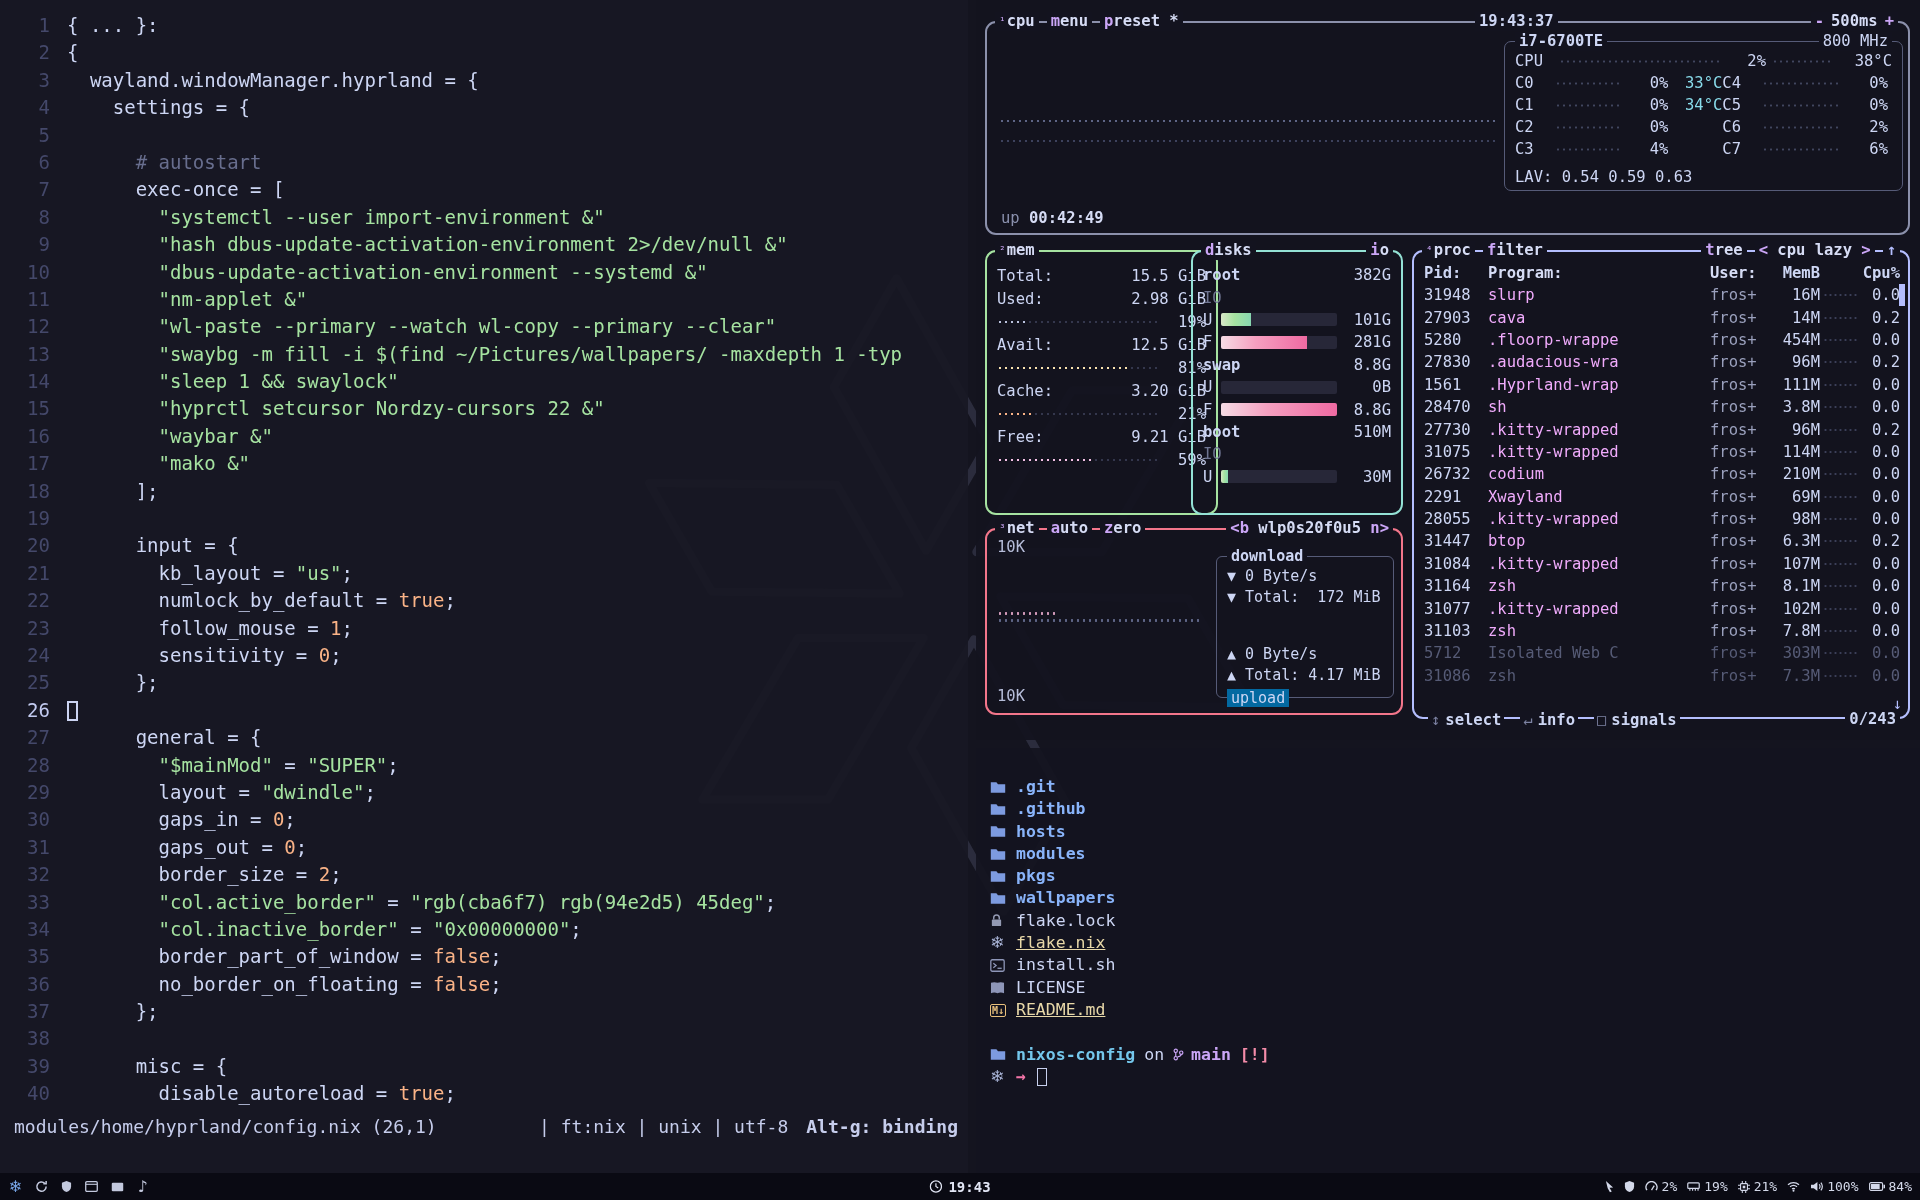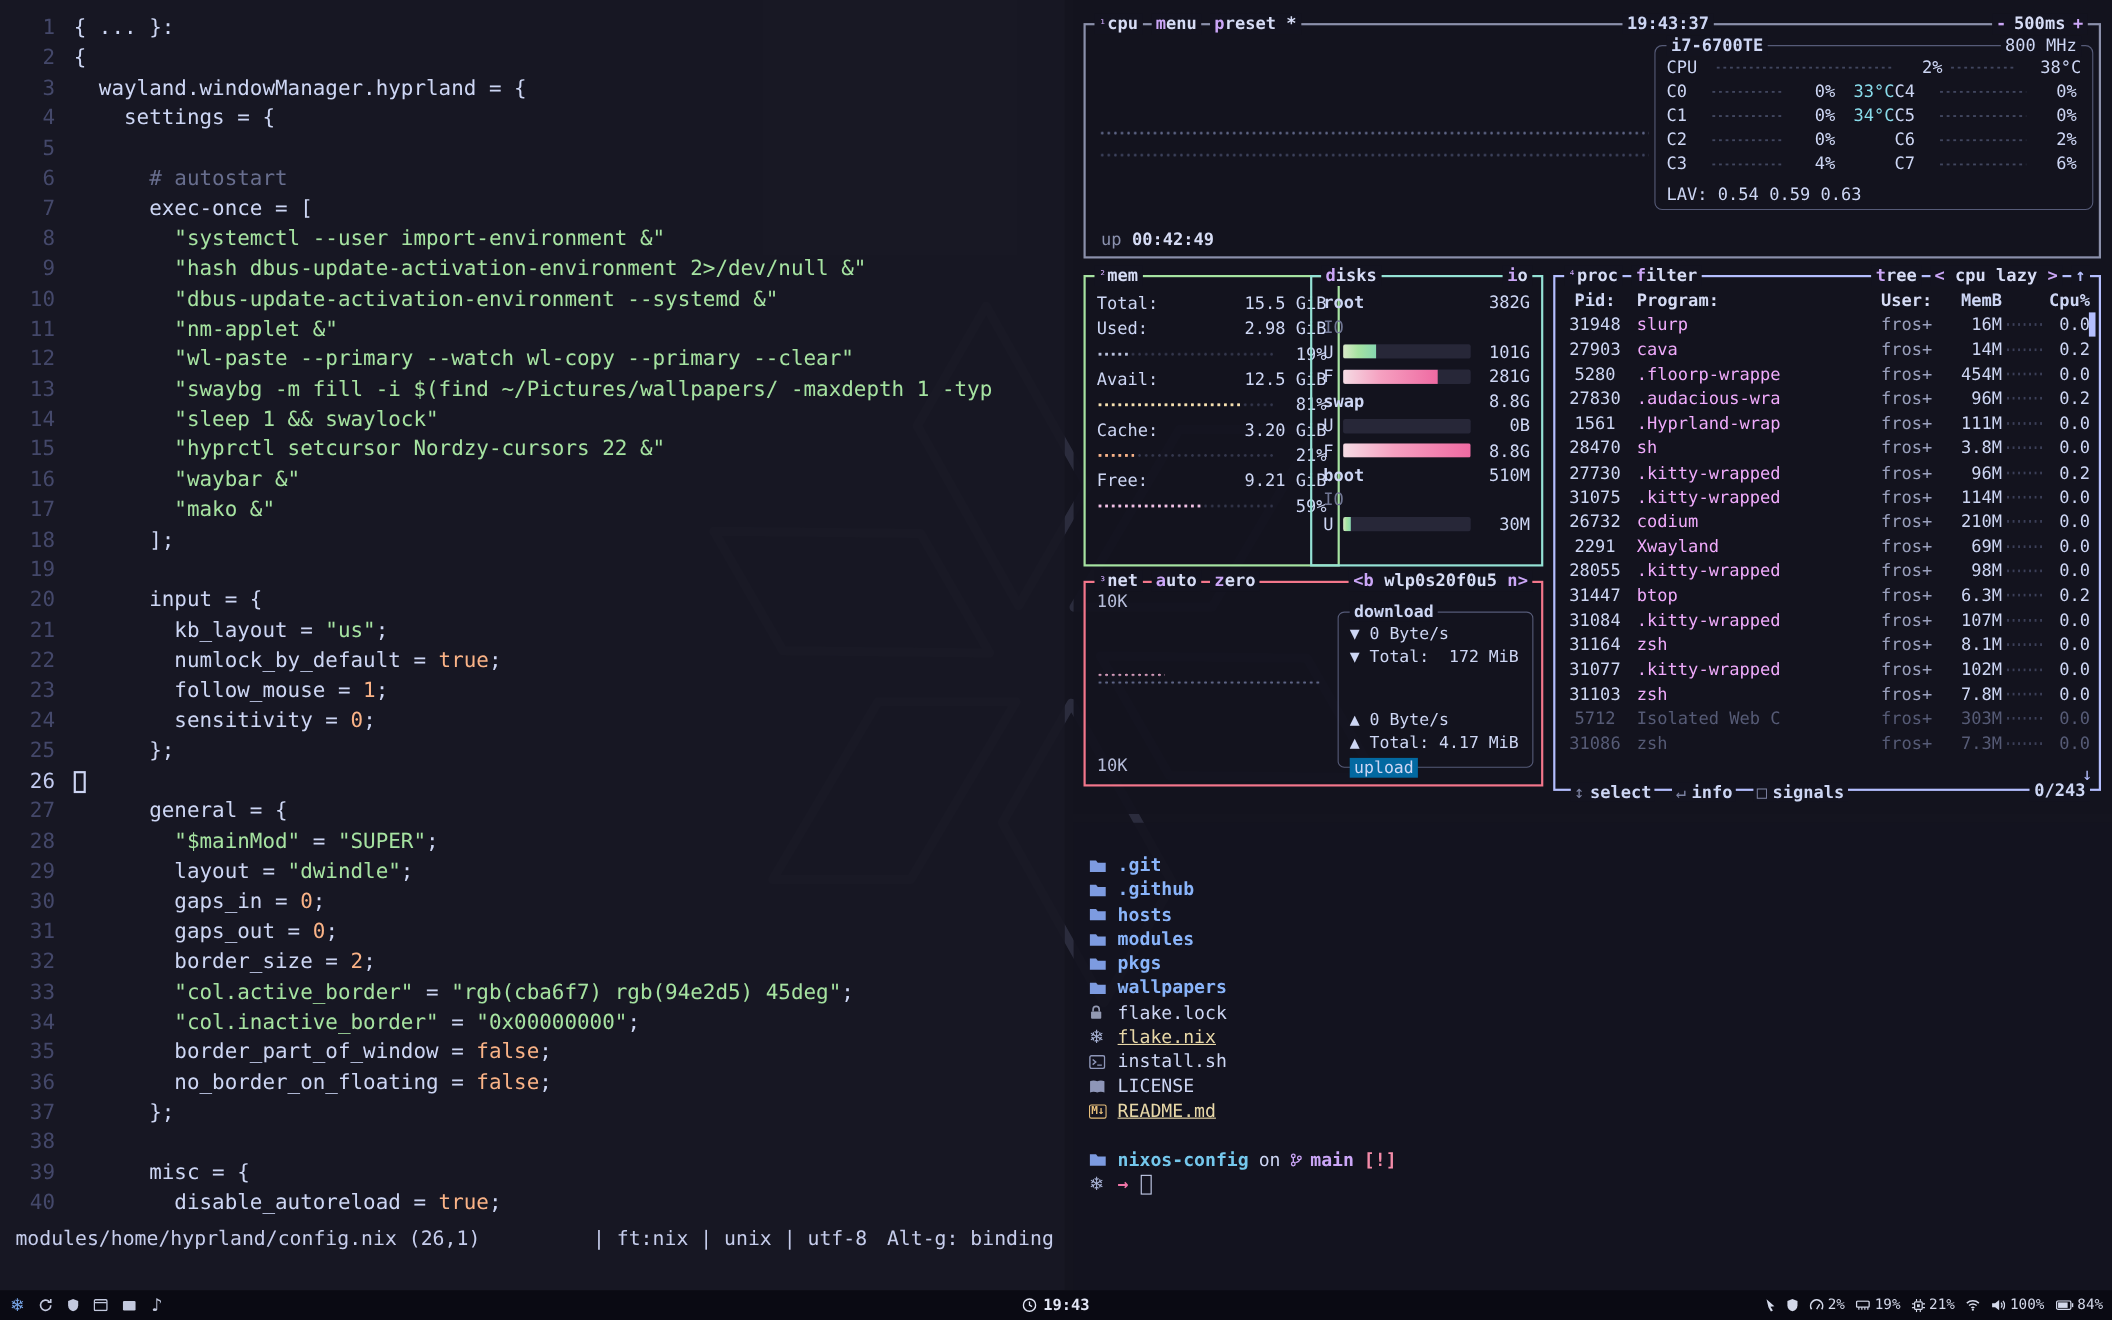--- a/index.html
+++ b/index.html
@@ -24,24 +24,24 @@
   .ed-num { width:50px; flex:none; text-align:right; margin-right:17px; color:#44486a; }
   .ed-num.cur { color:#c3cbf0; }
   .ed-code { white-space:pre; }
   .tk-t { color:#cdd6f4; }
   .tk-s { color:#a6e3a1; }
   .tk-c { color:#686e8e; }
   .tk-n { color:#fab387; }
   .ed-cursor { display:inline-block; width:11px; height:20px; border:2px solid #ccd4f2; vertical-align:middle; }
   .statusline { position:absolute; left:14px; right:10px; bottom:36px; display:flex; font-size:18px; color:#c6cdec; white-space:pre; }
   .sl-mid { margin-left:auto; }
-  .sl-right { margin-left:18px; }
+  .sl-right { margin-left:18px;font-weight:bold; }
 
   
-  .bbox { position:absolute; border:2px solid #8b90ab; border-radius:0; }
+  .bbox { position:absolute; border:2px solid #8b90ab; border-radius:11px; }
   .cpu-box   { left:9px;   top:21px;  width:925px; height:214px; border-color:#8b90ab; }
   .mem-box   { left:9px;   top:250px; width:233px; height:265px; border-color:#a6e3a1; }
   .disks-box { left:215px; top:250px; width:212px; height:265px; border-color:#94e2d5; }
   .proc-box  { left:436px; top:250px; width:498px; height:469px; border-color:#b4befe; }
   .net-box   { left:9px;   top:528px; width:418px; height:187px; border-color:#f3768b; }
 
   .patch { background:#13131f; padding:0 4px; line-height:19px; }
   .btitle { position:absolute; top:-11px; left:8px; display:flex; gap:8px; align-items:center; }
   .btitle.wide { right:8px; }
   .spacer { flex:1; }
@@ -99,21 +99,21 @@
   .dk-u { width:18px; }
   .dbar { flex:1; height:13px; background:#272738; border-radius:2px; overflow:hidden; margin-right:8px; }
   .dbar i { display:block; height:100%; }
   .f-green { background:linear-gradient(90deg,#d9e8c8,#a6e3a1 45%,#87d7b0); }
   .f-pink  { background:linear-gradient(90deg,#f5dbe4,#f5a0c0 40%,#ef6aa2); }
   .dk-val { width:46px; text-align:right; flex:none; }
 
   .proc-content { position:absolute; inset:0; padding:10px 8px 0 10px; }
   .proc-head { display:flex; height:22px; font-weight:bold; align-items:center; }
   .proc-row { display:flex; height:22.4px; align-items:center; }
-  .c-pid  { width:52px; text-align:center; flex:none; }
+  .c-pid  { width:52px; text-align:left; flex:none; }
   .c-prog { flex:1; padding-left:12px; color:#f0abfc; white-space:nowrap; overflow:hidden; }
   .proc-head .c-prog, .proc-head .c-user { color:#d6dcf5; }
   .c-user { width:60px; flex:none; color:#9aa0bd; }
   .c-mem  { width:50px; text-align:right; flex:none; }
   .c-dots { width:34px; height:4px; margin:0 3px; flex:none; align-self:center;
             background-image:radial-gradient(circle,#3b3f58 1px,transparent 1.2px); background-size:5px 4px; }
   .c-cpu  { width:40px; text-align:right; flex:none; }
   .proc-row.dim span { color:#565b76 !important; }
   .scrollmark { position:absolute; right:3px; top:32px; width:6px; height:22px; background:#b4befe; }
   .arrow { color:#b4befe; font-weight:bold; }

